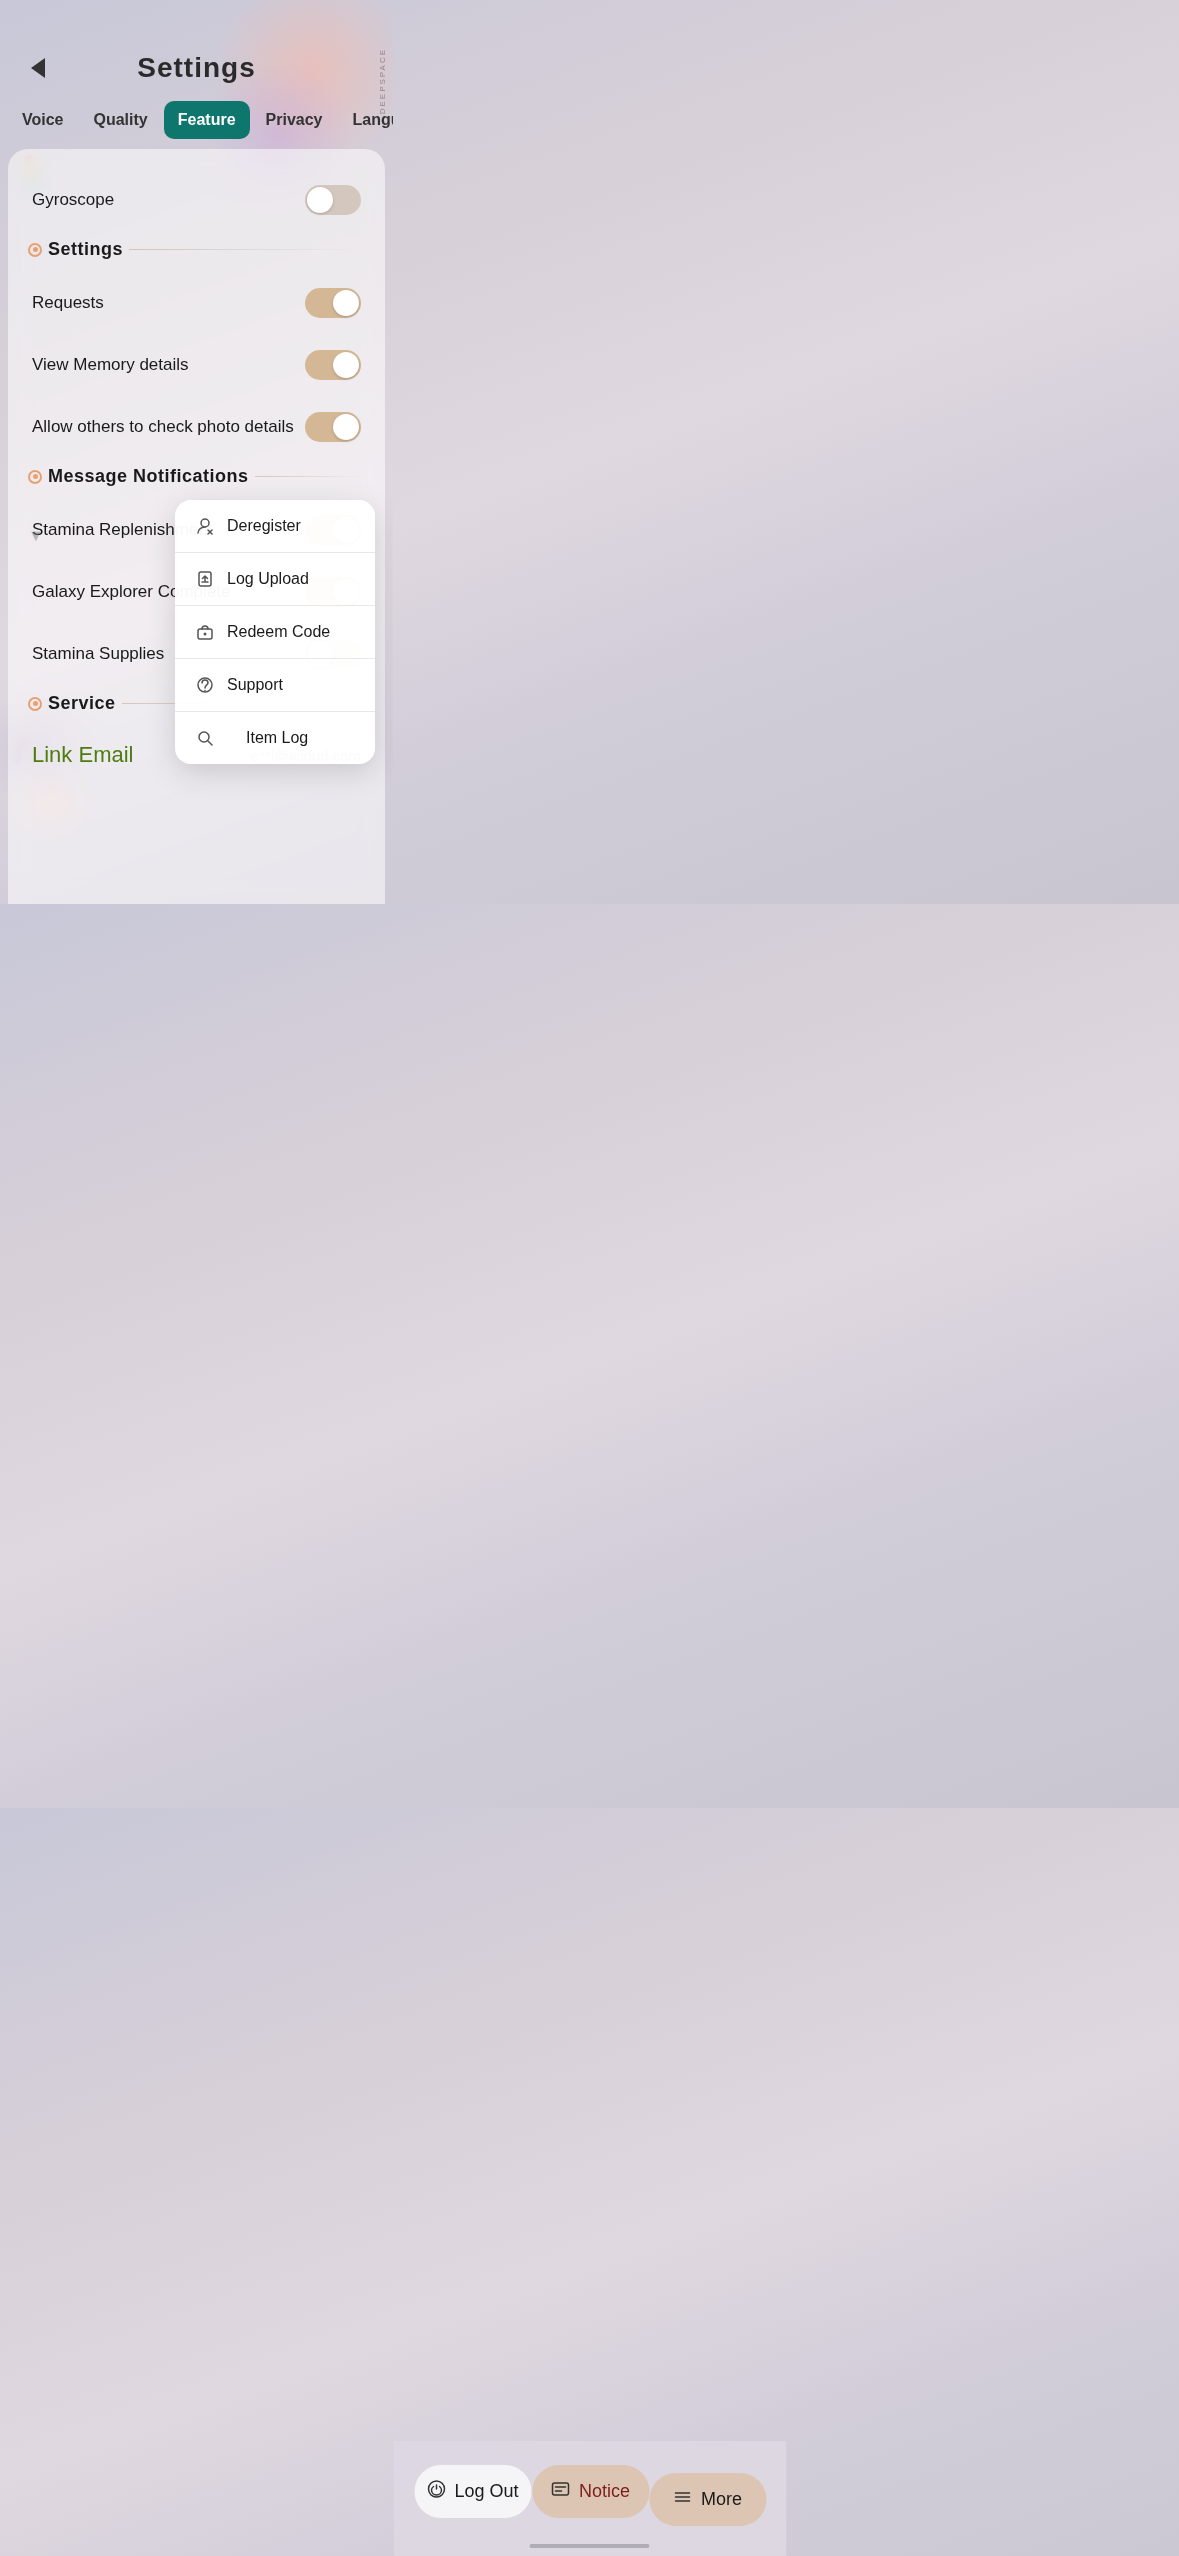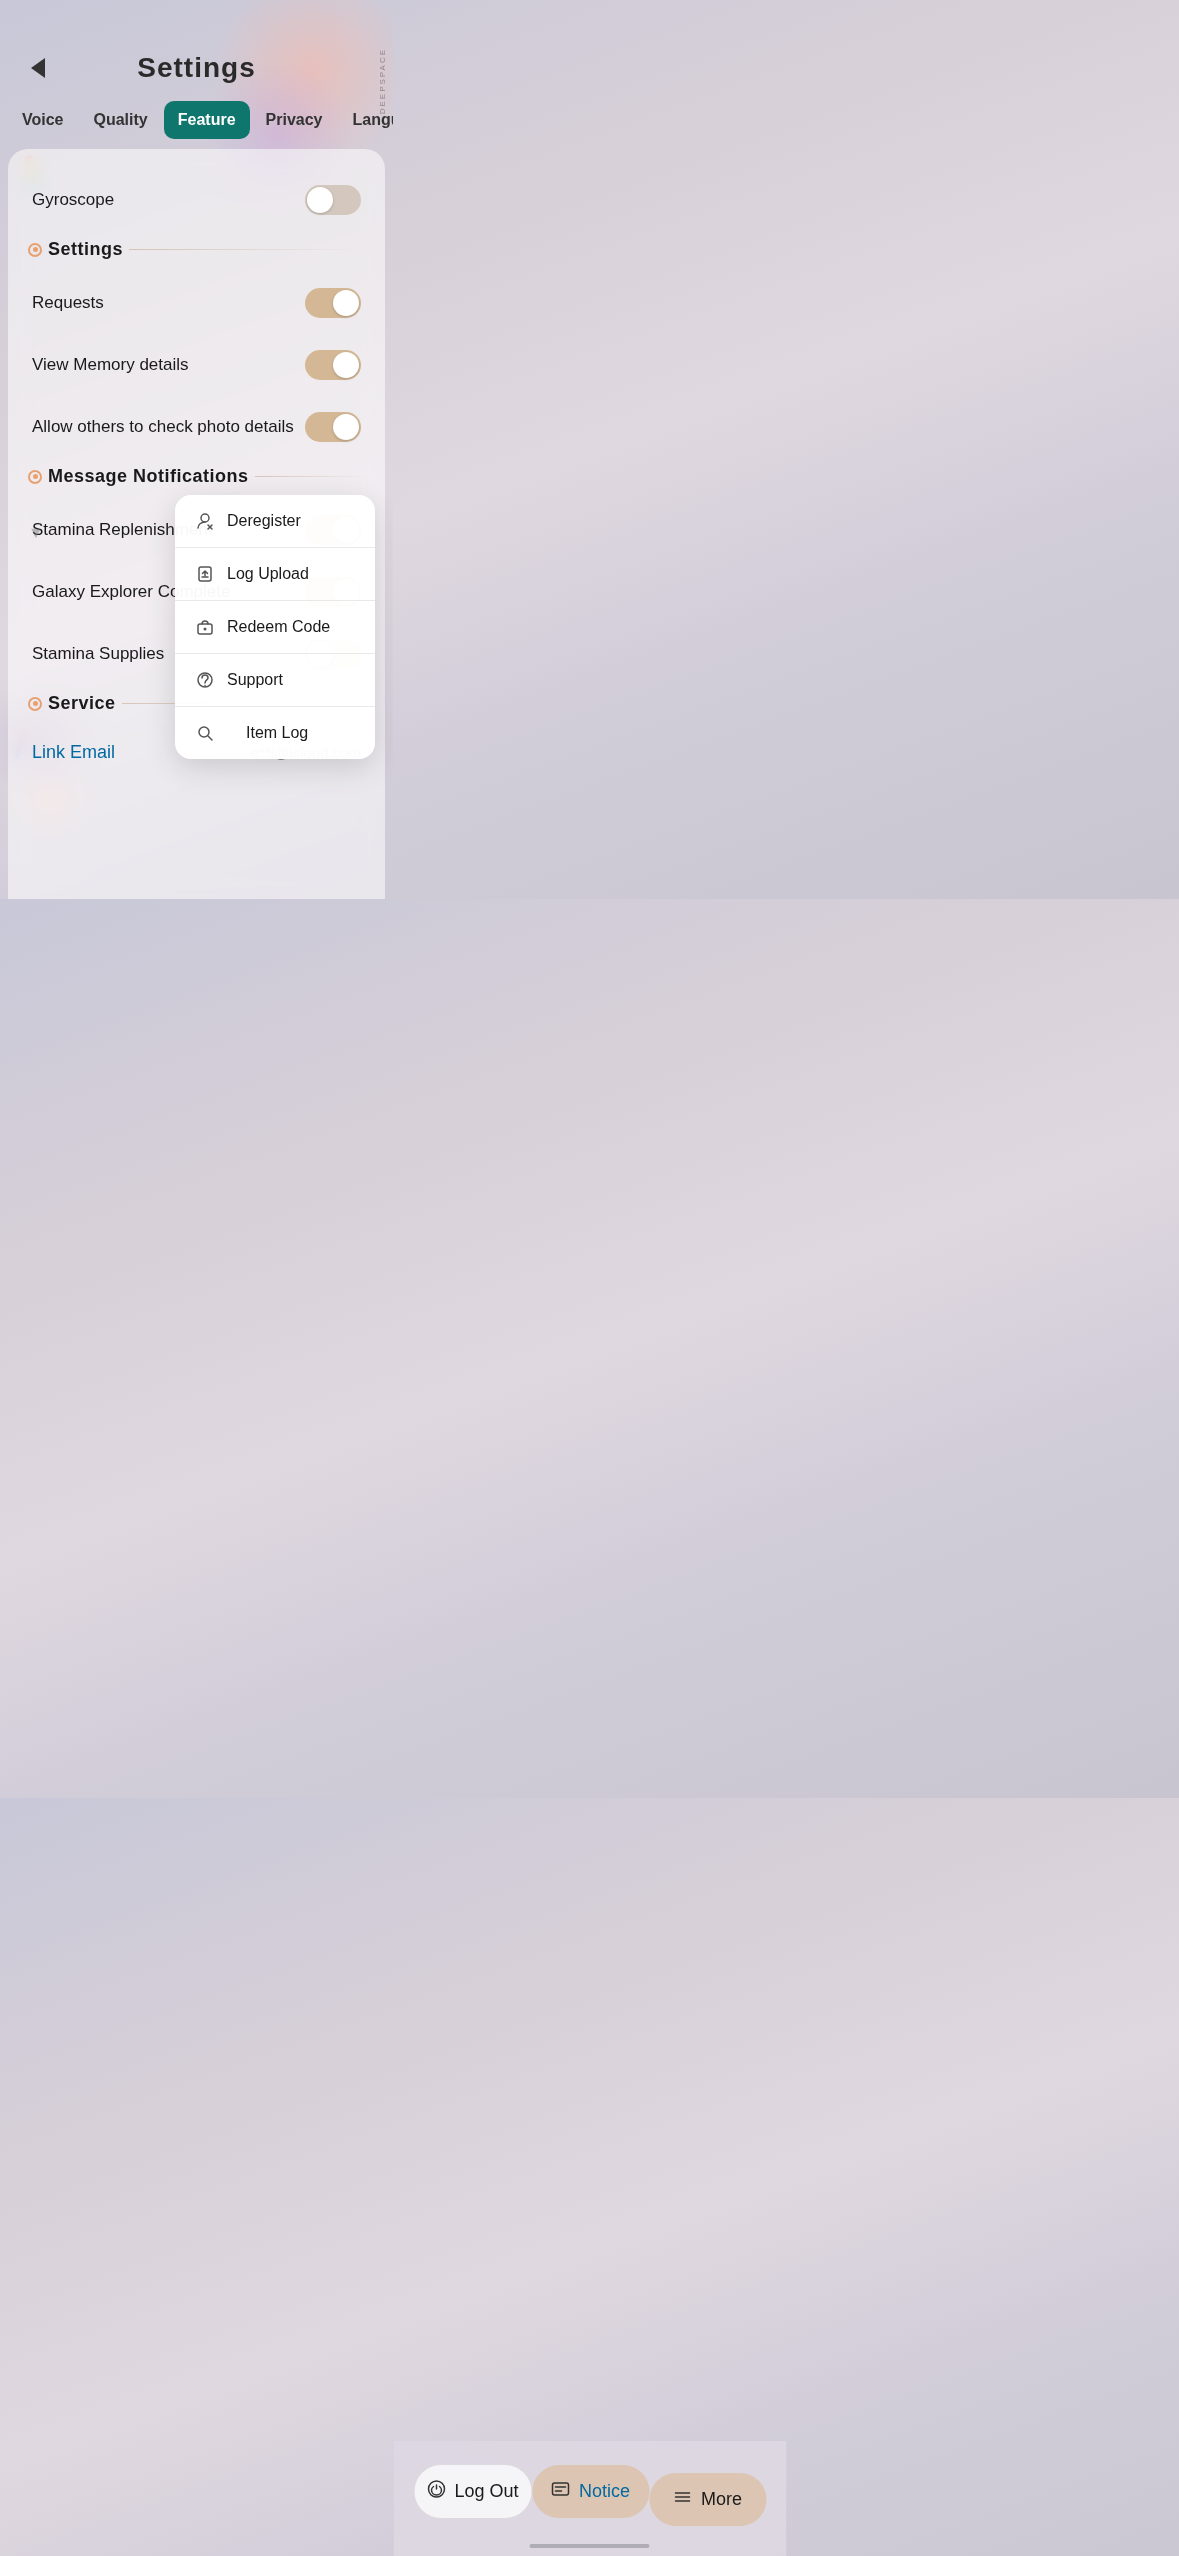--- a/index.html
+++ b/index.html
@@ -232,22 +232,22 @@
 
     
     .email-row {
       display: flex;
       align-items: center;
       justify-content: space-between;
       padding: 16px 24px;
     }
 
     .email-label {
-      font-size: 18px;
-      color: #0369a1;
+      font-size: 22px;
+      color: #4d7c0f;
     }
 
     .email-value {
       font-size: 15px;
       color: #888;
     }
 
     
     .dropdown-menu {
       position: absolute;
@@ -314,21 +314,21 @@
     }
 
     .bottom-btn-logout {
       background: rgba(255,255,255,0.7);
       color: #1a1a1a;
       border: 1px solid rgba(200,190,200,0.5);
     }
 
     .bottom-btn-notice {
       background: rgba(220,185,145,0.6);
-      color: #0369a1;
+      color: #7f1d1d;
     }
 
     .bottom-btn-more {
       background: rgba(220,185,145,0.6);
       color: #1a1a1a;
       margin-top: 16px;
     }
 
     .btn-icon {
       font-size: 18px;

